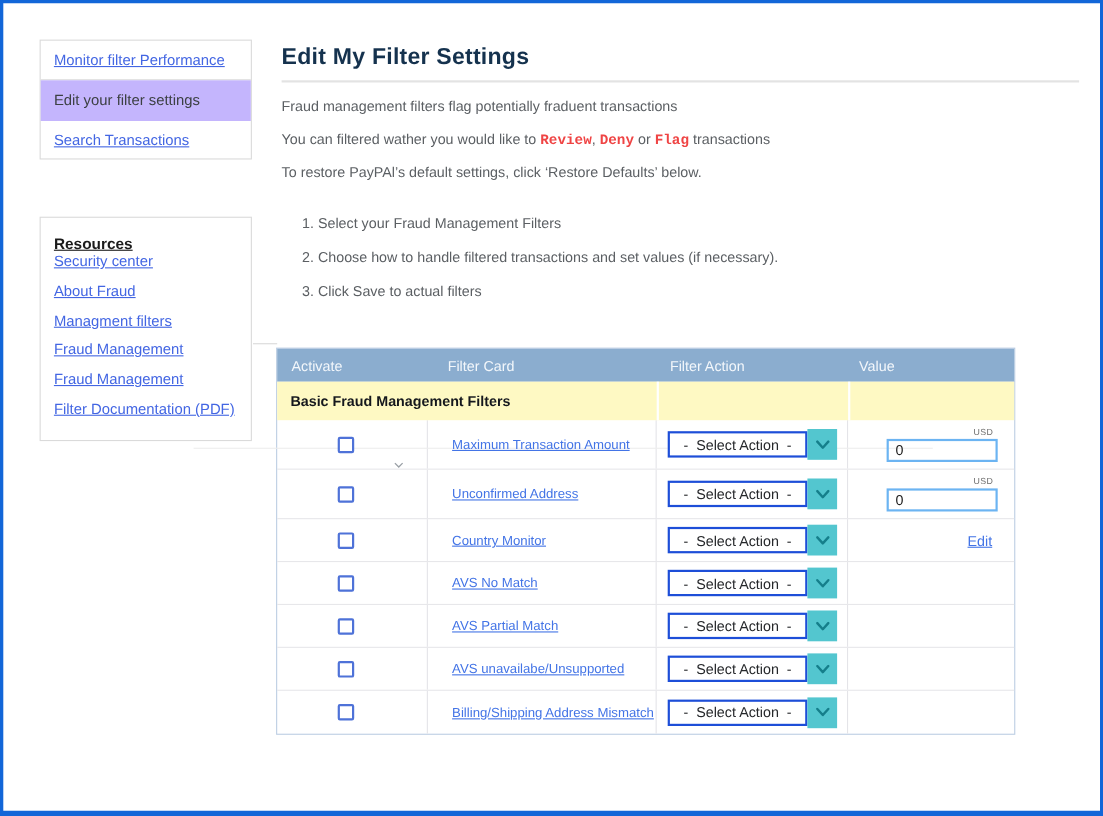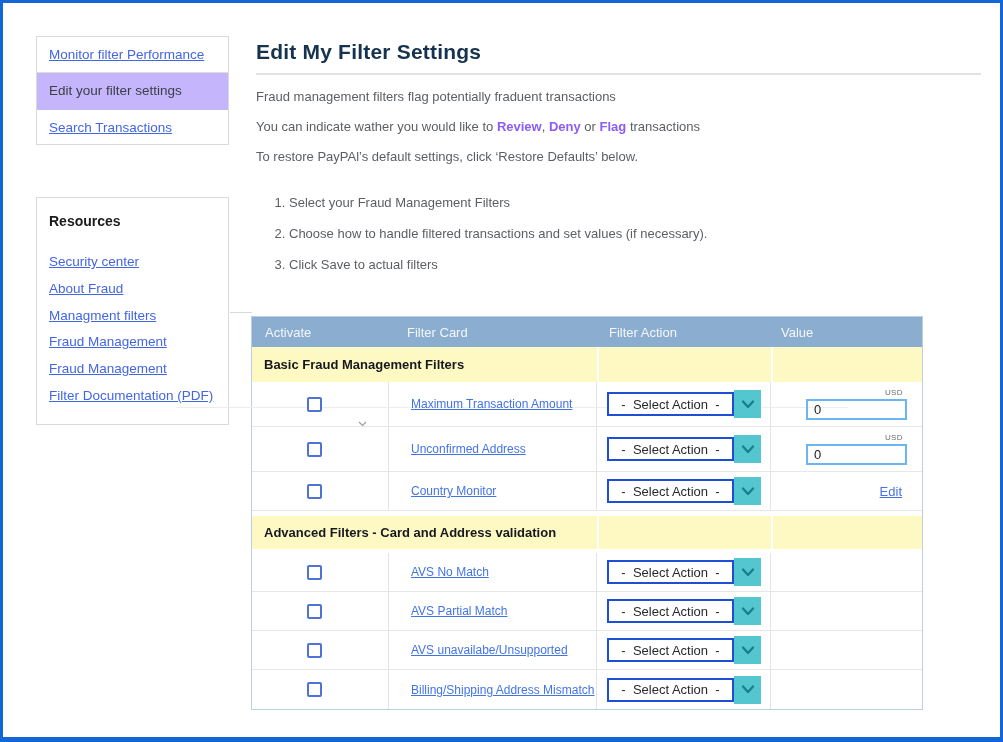--- a/index.html
+++ b/index.html
@@ -9,30 +9,30 @@
           border:3px solid #1266d8; border-bottom-width:5px; }
 
   
   .side-box { position:absolute; left:33px; width:193px; background:#fff; border:1px solid #dadada; }
   .nav-box  { top:33px; }
   .nav-link { display:block; padding:9px 12px 8px; font-size:13.5px; line-height:1.32;
               color:#4366e3; text-decoration:underline; cursor:pointer; }
   .nav-item-sep { border-bottom:1px solid #dcdcdc; }
   .nav-active { background:#c4b5fd; padding:9px 12px 10px; font-size:13.5px; line-height:1.32; color:#3c4043; }
   .res-box { top:194px; padding:15px 12px 10px; }
-  .res-title { font-size:14px; font-weight:bold; color:#1b1b1b; margin-bottom:24px; }
+  .res-title { font-size:14px; font-weight:bold; color:#1b1b1b; margin-bottom:0;text-decoration:underline; }
   .res-link { display:block; font-size:13.5px; line-height:1.28; color:#4366e3;
               text-decoration:underline; margin-bottom:9.5px; cursor:pointer; }
 
   
   .h1 { position:absolute; left:253px; top:37px; font-size:21px; font-weight:bold; color:#15324e; letter-spacing:.2px; }
   .h1-rule { position:absolute; left:253px; top:70px; width:725px; height:2px; background:#e3e3e3; }
   .para { position:absolute; left:253px; font-size:13px; color:#5b5f63; }
   .p1 { top:86px; } .p2 { top:116px; } .p3 { top:146px; }
-  .para b { color:#8b5cf6; }
+  .para b { color:#ef4444;font-family:Liberation Mono, monospace; }
   .steps { position:absolute; left:253px; top:192px; padding-left:33px; font-size:13px; color:#5b5f63; }
   .steps li { margin-bottom:16px; }
 
   
   .ftable { position:absolute; left:248px; top:313px; width:672px; border:1px solid #bccee3; background:#fff; }
   .thead { height:30px; background:#8badcf; display:flex; align-items:center; color:#f3f7fb; font-size:13px; }
   .hcell { height:100%; display:flex; align-items:center; }
   .hc1 { width:137px; padding-left:13px; } .hc2 { width:208px; padding-left:18px; }
   .hc3 { width:174px; padding-left:12px; } .hc4 { width:151px; padding-left:10px; }
   .band { position:relative; height:35px; background:#fef9c3; display:flex; align-items:center;
@@ -85,21 +85,21 @@
     <a class="res-link">Managment filters</a>
     <a class="res-link">Fraud Management</a>
     <a class="res-link">Fraud Management</a>
     <a class="res-link">Filter Documentation (PDF)</a>
   </div>
 
   <h1 class="h1">Edit My Filter Settings</h1>
   <div class="h1-rule"></div>
 
   <p class="para p1">Fraud management filters flag potentially fraduent transactions</p>
-  <p class="para p2"><span>You can indicate wather you would like to </span><b>Review</b><span>, </span><b>Deny</b><span> or </span><b>Flag</b><span> transactions</span></p>
+  <p class="para p2"><span>You can filtered wather you would like to </span><b>Review</b><span>, </span><b>Deny</b><span> or </span><b>Flag</b><span> transactions</span></p>
   <p class="para p3">To restore PayPAl’s default settings, click ‘Restore Defaults’ below.</p>
 
   <ol class="steps">
     <li>Select your Fraud Management Filters</li>
     <li>Choose how to handle filtered transactions and set values (if necessary).</li>
     <li>Click Save to actual filters</li>
   </ol>
 
   <div class="ftable">
     <div class="thead">
@@ -172,25 +172,20 @@
                 <svg width="14" height="9" viewBox="0 0 14 9">
                   <path d="M2 1.5 L7 7 L12 1.5" fill="none" stroke="#157f8b" stroke-width="2.2" stroke-linecap="round" stroke-linejoin="round"></path>
                 </svg>
               </span>
             </div>
           </div>
           <div class="cell c-value">
             <a class="tlink edit">Edit</a>
           </div>
         </div>
-        <div class="band band2">
-          <span>Advanced Filters - Card and Address validation</span>
-          <i class="vsep v1"></i>
-          <i class="vsep v2"></i>
-        </div>
         <div class="trow">
           <div class="cell c-check">
             <input type="checkbox" class="cb" style="">
           </div>
           <div class="cell c-name">
             <a class="tlink">AVS No Match</a>
           </div>
           <div class="cell c-action">
             <div class="sel">
               <span class="sel-field">-  Select Action  -</span>

